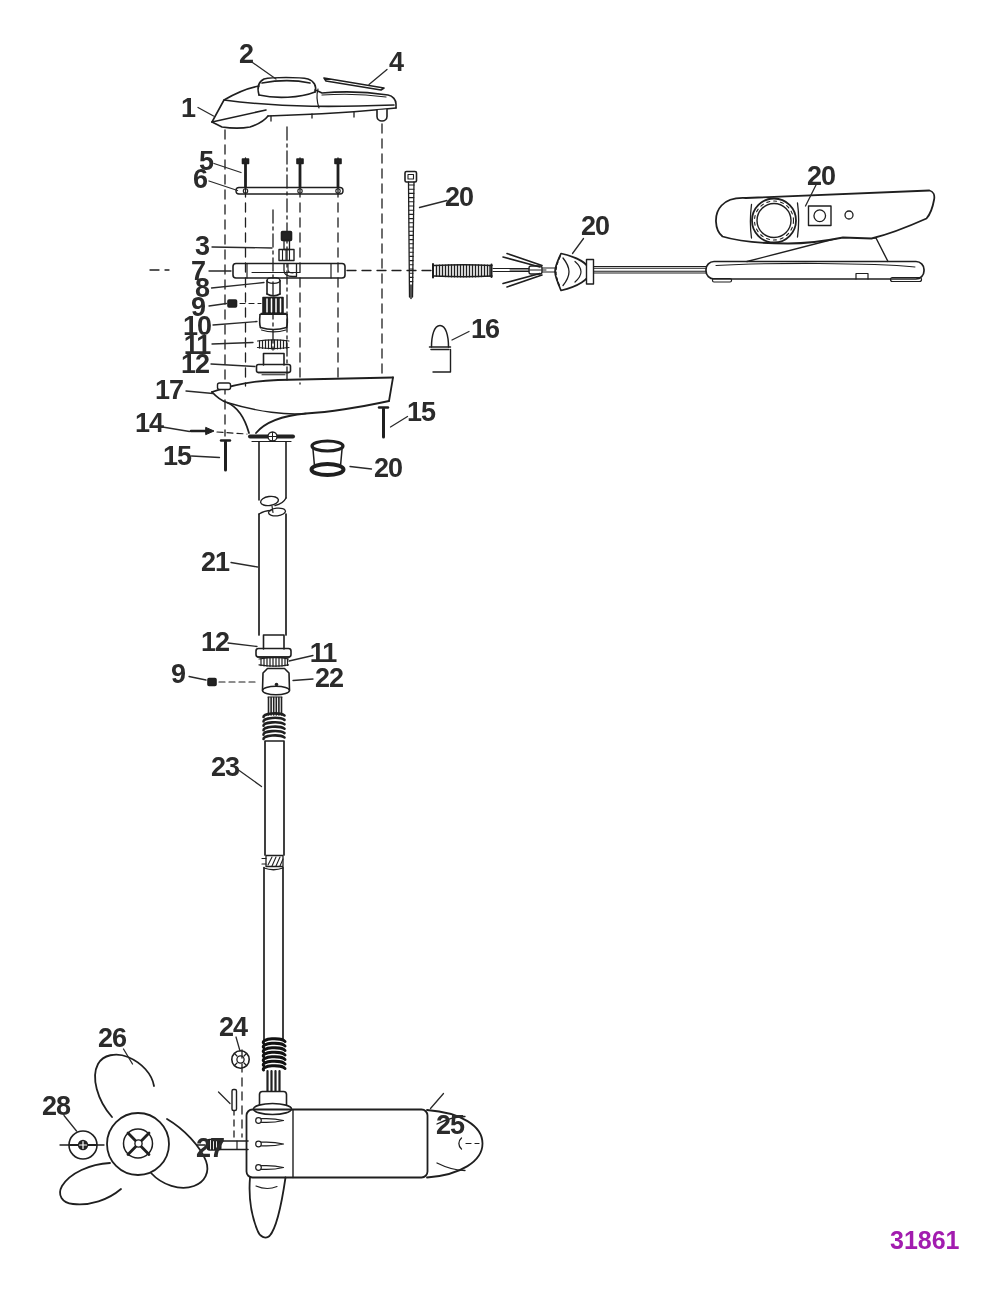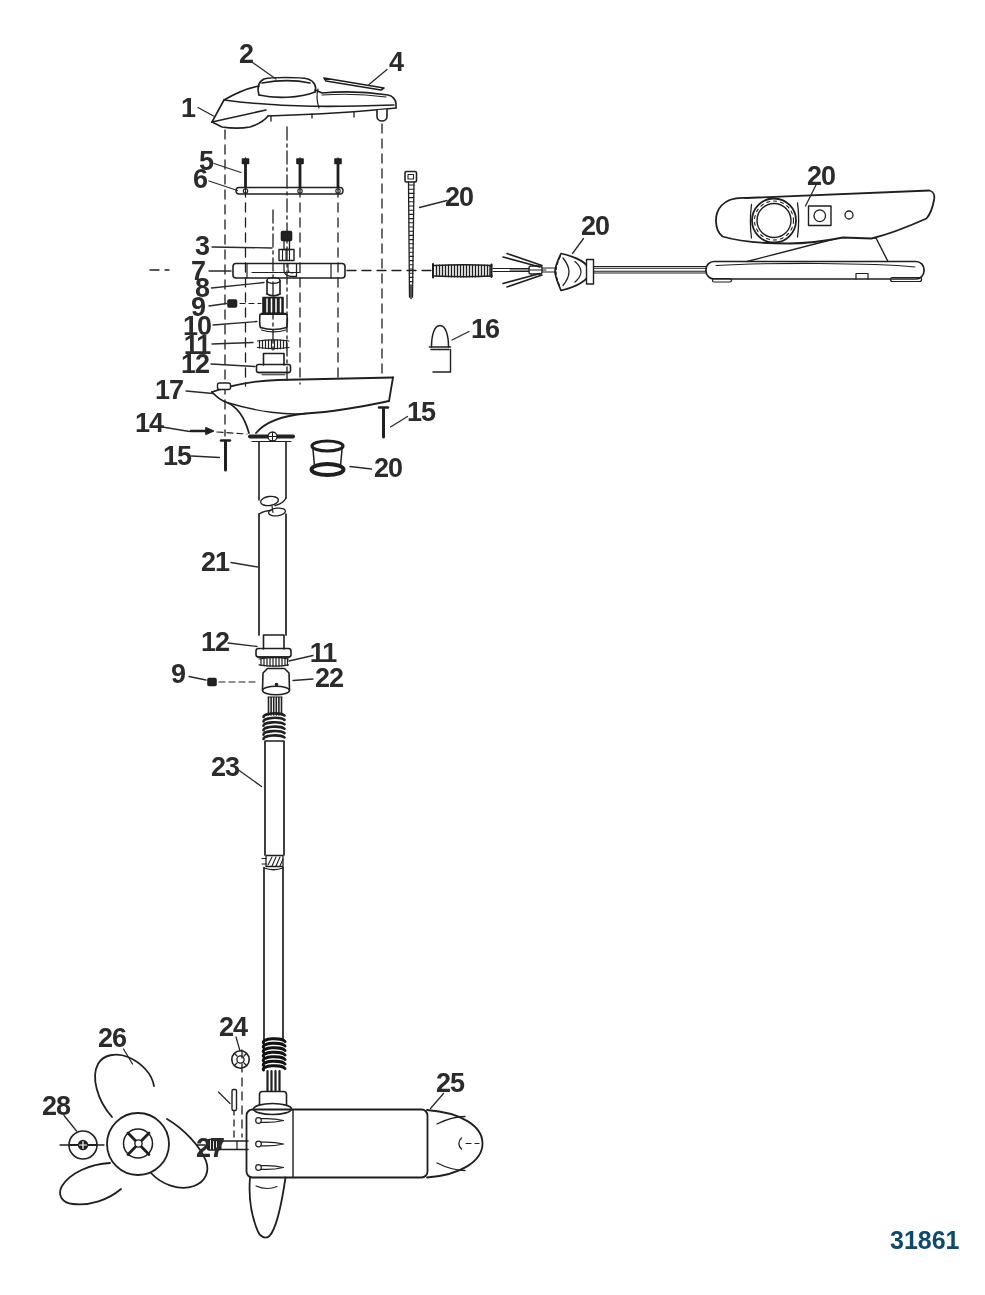--- a/index.html
+++ b/index.html
@@ -5,21 +5,21 @@
   html,body{margin:0;padding:0;background:#fff;}
   .stage{position:relative;width:985px;height:1295px;background:#fff;overflow:hidden;}
   .stage svg{position:absolute;left:0;top:0;}
   .callout{
     position:absolute;transform:translate(-50%,-50%);
     font:bold 27px "Liberation Sans",sans-serif;color:#2b2b2b;
     letter-spacing:-1px;white-space:nowrap;user-select:none;
   }
   .part-number{
     position:absolute;left:890px;top:1226px;
-    font:bold 25px "Liberation Sans",sans-serif;color:#0c4a6e;
+    font:bold 25px "Liberation Sans",sans-serif;color:#a21caf;
     letter-spacing:0px;
   }
 </style>
 </head>
 <body>
 
 <div class="stage">
 
 <svg width="985" height="1295" viewBox="0 0 985 1295" fill="none" stroke="#1f1f1f" stroke-width="1.6" stroke-linecap="round" stroke-linejoin="round">
 
@@ -382,17 +382,17 @@
   <div class="callout" style="left:388px;top:468px">20</div>
   <div class="callout" style="left:215px;top:562px">21</div>
   <div class="callout" style="left:215px;top:642px">12</div>
   <div class="callout" style="left:323px;top:653px">11</div>
   <div class="callout" style="left:178px;top:674px">9</div>
   <div class="callout" style="left:329px;top:678px">22</div>
   <div class="callout" style="left:225px;top:767px">23</div>
   <div class="callout" style="left:233px;top:1027px">24</div>
   <div class="callout" style="left:112px;top:1038px">26</div>
   <div class="callout" style="left:210px;top:1148px">27</div>
-  <div class="callout" style="left:450px;top:1083px">25</div>
+  <div class="callout" style="left:450px;top:1125px">25</div>
   <div class="callout" style="left:56px;top:1106px">28</div>
 
   <div class="part-number">31861</div>
 </div>
 
 </body></html>

